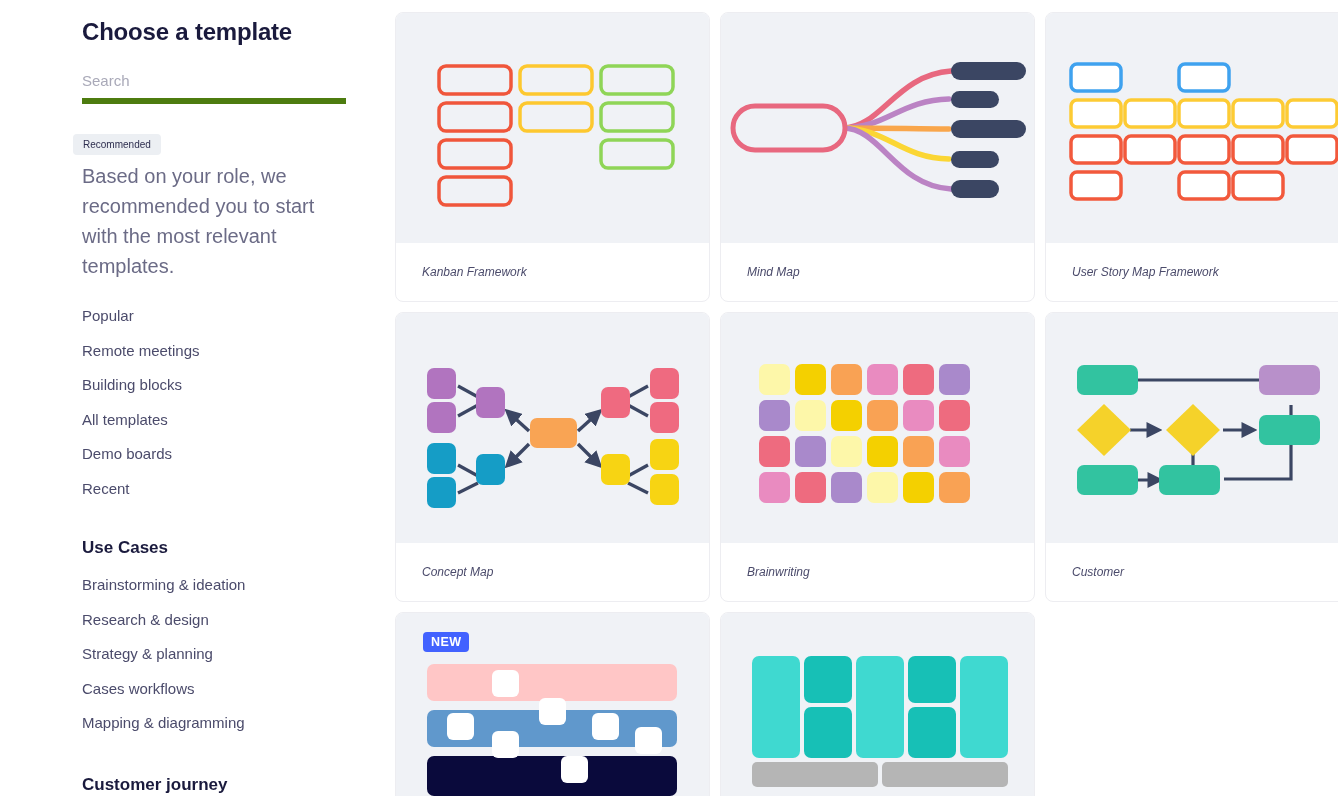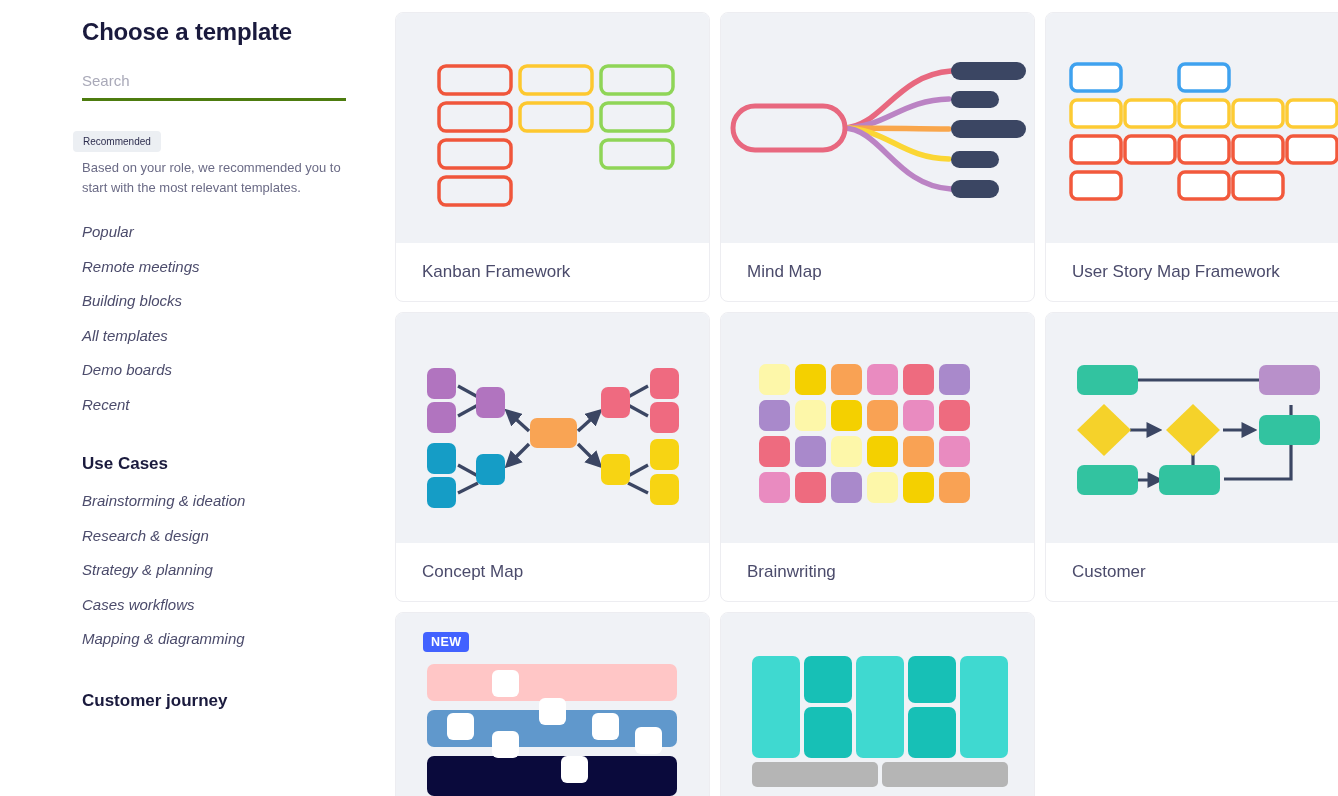--- a/index.html
+++ b/index.html
@@ -18,40 +18,40 @@
     background: #ffffff;
     overflow: hidden;
   }
   .page-title {
     font-size: 24px; font-weight: bold; color: #1a1a3d;
     letter-spacing: -0.2px; margin-bottom: 22px;
   }
   .search-wrap { margin-bottom: 30px; }
   .search-input {
     width: 264px; border: none; outline: none;
-    border-bottom: 3px solid #4d7c0f;
+    border-bottom: 6px solid #4d7c0f;
     font-family: "Liberation Sans", sans-serif;
     font-size: 15px; color: #4b4b63;
     padding: 4px 0 9px 0; background: transparent;
   }
   .search-input::placeholder { color: #a9a9b8; }
 
   .nav-pill {
     display: inline-block;
     background: #eceff3; border-radius: 4px;
     padding: 5px 10px; font-size: 10px; color: #2e2e4f;
     margin-left: -9px; margin-bottom: 6px;
   }
   .nav-desc {
-    font-size: 13px; line-height: 1.5; color: #6b6b86;
+    font-size: 20px; line-height: 1.5; color: #6b6b86;
     margin-bottom: 18px; max-width: 268px;
   }
   .nav-item {
     font-size: 15px; color: #4b4b6b;
-    padding: 9px 0; cursor: pointer; line-height: 1.1; font-style: italic;
+    padding: 9px 0; cursor: pointer; line-height: 1.1;
   }
   .section-head {
     font-size: 17px; font-weight: bold; color: #1a1a3d;
     margin-top: 32px; margin-bottom: 10px;
   }
   .section-head.cut { margin-top: 34px; }
 
   
   .content {
     flex: 1; padding: 12px 26px 0 0;
@@ -68,21 +68,21 @@
     border-radius: 8px;
     overflow: hidden;
     cursor: pointer;
   }
   .thumb {
     height: 230px; background: #f0f2f6;
     position: relative; overflow: hidden;
   }
   .card-label {
     height: 58px; display: flex; align-items: center;
-    padding: 8px 26px; font-size: 17px; color: #4b4b6b;
+    padding: 8px 26px; font-size: 12px; color: #4b4b6b; font-style: italic;
   }
   .badge-new {
     position: absolute; left: 27px; top: 19px;
     background: #4262ff; color: #fff;
     font-size: 12.5px; font-weight: bold; letter-spacing: .4px;
     padding: 3px 8px; border-radius: 4px; z-index: 5; text-align: center;
   }
 
   
   .bw {

